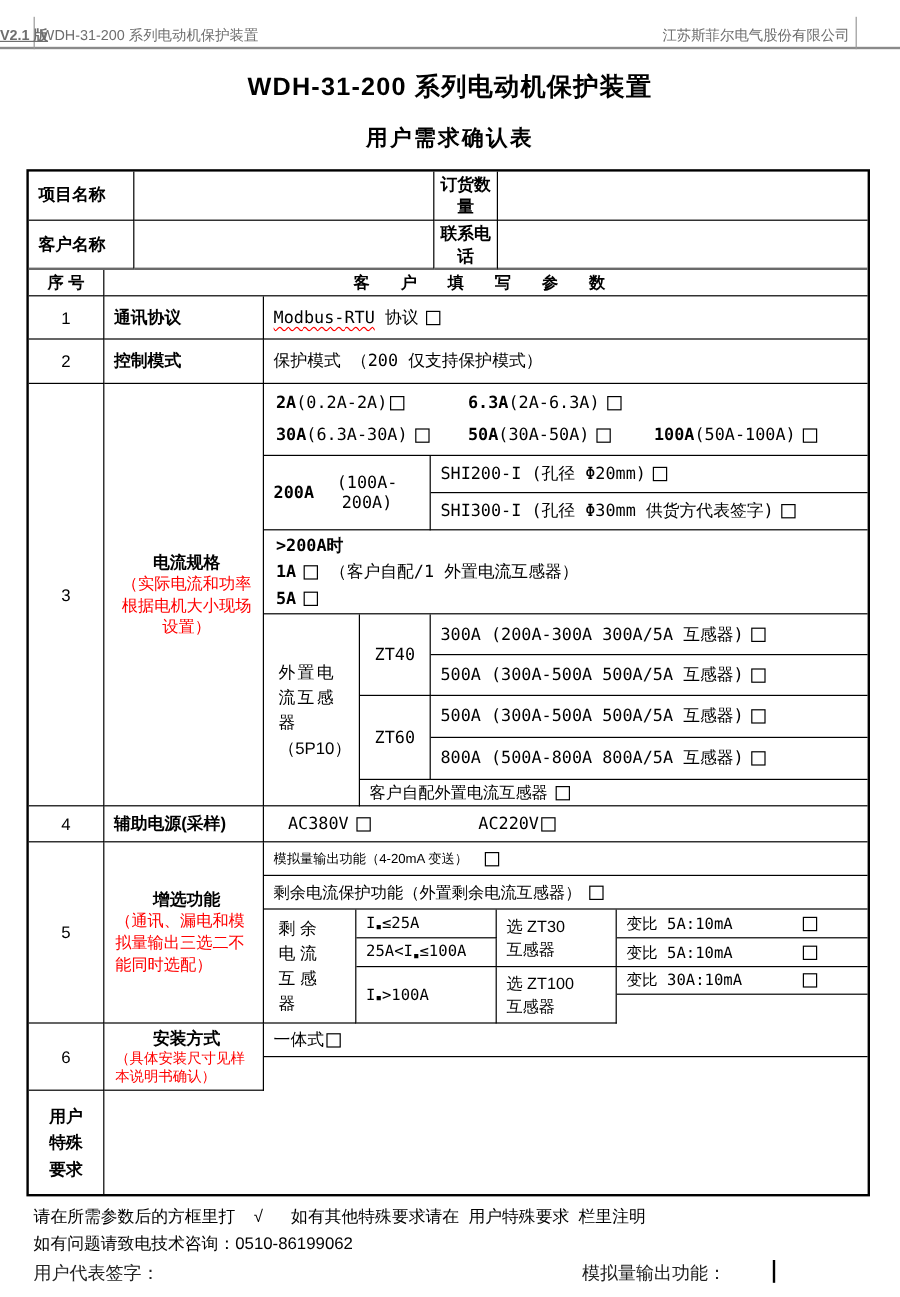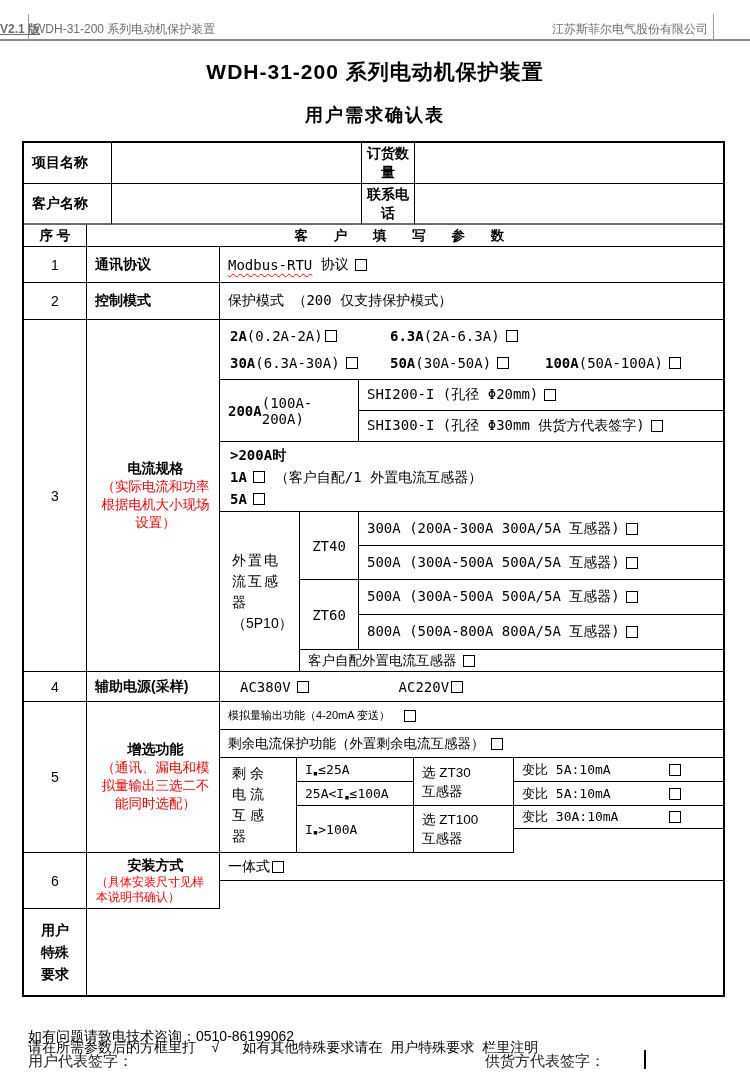--- a/index.html
+++ b/index.html
@@ -2,21 +2,21 @@
 <html><head>
 <meta charset="utf-8">
 <style>
   * { box-sizing: border-box; margin: 0; padding: 0; }
   html,body { background:#fff; }
   body {
     width: 750px; height: 1081px; position: relative;
     font-family: "Liberation Sans", sans-serif; color: #000;
     overflow: hidden;
   }
-  .mono { font-family: "DejaVu Sans Mono", "Liberation Sans", monospace, sans-serif; }
+  .mono { font-family: "DejaVu Sans Mono", "Liberation Sans", monospace, sans-serif; text-align: center; }
 
   
   .pg-hdr { position:absolute; left:0; top:12px; width:750px; height:29px;
             border-bottom:2px solid #8a8a8a; }
   .pg-hdr .tick { position:absolute; top:2px; height:27px; border-left:1px solid #9a9a9a; }
   .tick-l { left:28px; } .tick-r { left:713px; }
   .hdr-left  { position:absolute; left:34px; top:9px;  font-size:12px; color:#6e6e6e; }
   .hdr-center{ position:absolute; left:0; right:0; top:9px; text-align:left;
                font-size:12px; font-weight:bold; color:#6e6e6e;text-decoration:underline; }
   .hdr-right { position:absolute; right:42px; top:9px; font-size:12px; color:#6e6e6e; }
@@ -55,21 +55,21 @@
 
   .gline { display:flex; align-items:center; line-height:27px; }
   .gitem { display:flex; align-items:center; }
   .sub { font-size:9px; vertical-align:baseline; position:relative; top:3px; }
 
   .ratio-c { padding-right:42px; }
   .ratio-c .cb { margin-left:auto; }
 
   
   .ft { position:absolute; left:28px; font-size:14px; white-space:pre; }
-  .ft1 { top:1039px; }
+  .ft1 { top:1005px; }
   .ft2 { top:1028px; }
   .sign { position:absolute; top:1052px; font-size:15px; color:#222;
           font-family:"Liberation Serif", serif; }
   .sign-l { left:28px; }
   .sign-r { left:485px; }
   .caret { position:absolute; left:644px; top:1050px; width:2px; height:19px; background:#000; }
 </style>
 </head>
 <body>
 
@@ -244,21 +244,21 @@
       <span class="cb"></span>
       <span style="margin-left:90px">AC220V</span>
       <span class="cb tight"></span>
     </div>
   </div>
 
   <div class="row" style="height:151px">
     <div class="c center" style="width:63px">5</div>
     <div class="c notelbl" style="width:133px">
       <div class="nm">增选功能</div>
-      <div class="nt" style="text-align:center">（通讯、漏电和模拟量输出三选二不能同时选配）</div>
+      <div class="nt" style="text-align:left">（通讯、漏电和模拟量输出三选二不能同时选配）</div>
     </div>
     <div class="vcol" style="width:503px">
       <div class="c lc" style="height:28px; font-size:11px">
         <span>模拟量输出功能（4-20mA 变送）</span>
         <span class="cb" style="margin-left:14px"></span>
       </div>
       <div class="c lc" style="height:28px; font-size:13.5px">
         <span>剩余电流保护功能（外置剩余电流互感器）</span>
         <span class="cb"></span>
       </div>
@@ -326,14 +326,14 @@
   <div class="row" style="height:86px">
     <div class="c nbb bold center" style="width:63px; line-height:22px; padding:0 14px">用户特殊要求</div>
     <div class="c lc nbb" style="width:636px"></div>
   </div>
 
 </div>
 
 <div class="ft ft1">请在所需参数后的方框里打    √      如有其他特殊要求请在  用户特殊要求  栏里注明</div>
 <div class="ft ft2">如有问题请致电技术咨询：0510-86199062</div>
 <div class="sign sign-l">用户代表签字：</div>
-<div class="sign sign-r">供货方代表签字：</div>
+<div class="sign sign-r">模拟量输出功能：</div>
 <div class="caret"></div>
 
 </body></html>

